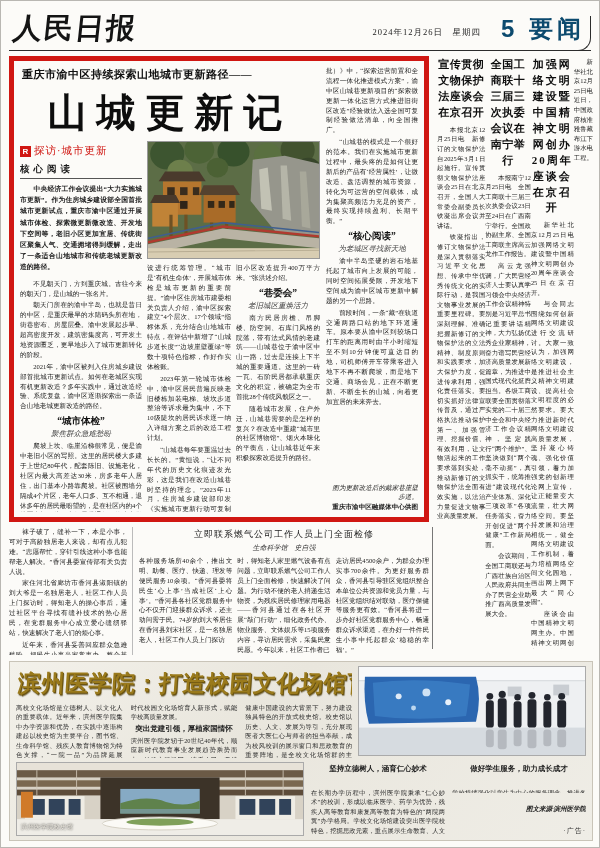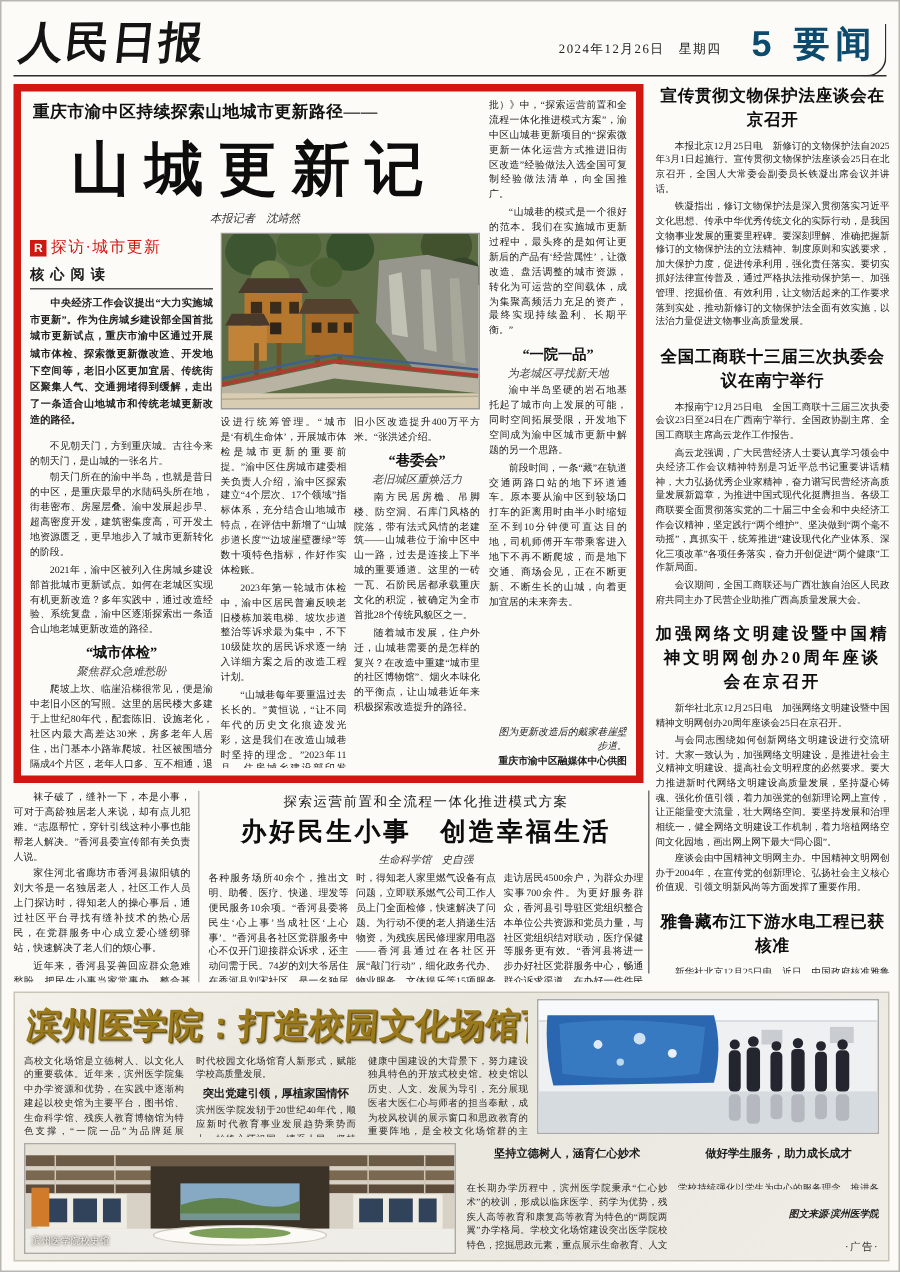--- a/index.html
+++ b/index.html
@@ -37,21 +37,21 @@
   .core-title{font-size:9.5px;font-weight:700;letter-spacing:4px;margin:2px 0 2px 0;}
   .core-rule{border-top:1px solid #555;margin:0 0 4px 0;}
   .core-text{font-size:6.8px;line-height:1.65;font-weight:600;color:#222;text-align:justify;text-indent:2em;margin:0 0 6px 0;}
   .subhead{text-align:center;margin:4px 0 2px 0;}
   .subhead .st1{font-size:9.5px;font-weight:800;color:#111;display:block;}
   .subhead .st2{font-size:7.5px;font-style:italic;color:#444;display:block;margin-top:1px;}
   .cap1{font-size:6.6px;font-style:italic;text-align:right;margin:2px 0 0 0;color:#222;}
   .cap2{font-size:6.6px;font-weight:700;text-align:right;margin:1px 0 0 0;color:#222;}
 
   
-  .sidebar{position:absolute;left:436px;top:56px;width:156px;height:592px;display:flex;flex-direction:column;overflow:hidden;}
+  .sidebar{position:absolute;left:436px;top:56px;width:156px;height:592px;display:flex;flex-direction:row;overflow:hidden;}
   .sb-art{margin-bottom:9px;}
   .sb-title{font-size:11px;font-weight:900;text-align:center;line-height:1.45;letter-spacing:0.5px;margin:0 0 4px 0;color:#0e0e0e;}
   .sb-title.two{letter-spacing:2px;}
   .sb-art p.t{font-size:6.4px;}
   .sb-spacer{flex:1;}
   .sb-divider{position:absolute;left:431px;top:526px;width:0;height:122px;border-left:1px solid #777;}
 
   
   .art2{position:absolute;left:8px;top:526px;width:420px;height:128px;display:flex;overflow:hidden;}
   .art2-left{width:124px;margin-right:6px;overflow:hidden;border-right:0.5px solid #bbb;padding-right:5px;}
@@ -89,21 +89,20 @@
   <div class="masthead">人民日报</div>
   <div class="hdr-date">2024年12月26日　星期四</div>
   <div class="hdr-page">5  要闻</div>
   <div class="hdr-rule"></div>
   <div class="hdr-corner"></div>
 
   <div class="mainbox">
     <div class="main-left">
       <div class="kicker">重庆市渝中区持续探索山地城市更新路径——</div>
       <div class="headline">山城更新记</div>
-      <div class="byline">本报记者　沈靖然</div>
       <div class="body-row">
         <div class="colA">
           <div class="series">
             <span class="series-icon">R</span>
             <span class="series-label">探访·城市更新</span>
           </div>
           <div class="core-title">核心阅读</div>
           <div class="core-rule"></div>
           <div class="core-text">中央经济工作会议提出“大力实施城市更新”。作为住房城乡建设部全国首批城市更新试点，重庆市渝中区通过开展城市体检、探索微更新微改造、开发地下空间等，老旧小区更加宜居、传统街区聚集人气、交通拥堵得到缓解，走出了一条适合山地城市和传统老城更新改造的路径。</div>
           <p class="t">不见朝天门，方到重庆城。古往今来的朝天门，是山城的一张名片。</p>
@@ -173,21 +172,21 @@
             </div>
           </div>
         </div>
       </div>
     </div>
     <div class="colD">
       <div class="colD-text">
         <p class="t t-noind">批）》中，“探索运营前置和全流程一体化推进模式方案”，渝中区山城巷更新项目的“探索微更新一体化运营方式推进旧街区改造”经验做法入选全国可复制经验做法清单，向全国推广。</p>
         <p class="t">“山城巷的模式是一个很好的范本。我们在实施城市更新过程中，最头疼的是如何让更新后的产品有‘经营属性’，让微改造、盘活调整的城市资源，转化为可运营的空间载体，成为集聚高频活力充足的资产，最终实现持续盈利、长期平衡。”</p>
         <div class="subhead">
-          <span class="st1">“一院一品”</span>
+          <span class="st1">“核心阅读”</span>
           <span class="st2">为老城区寻找新天地</span>
         </div>
         <p class="t">渝中半岛坚硬的岩石地基托起了城市向上发展的可能，同时空间拓展受限，开发地下空间成为渝中区城市更新中解题的另一个思路。</p>
         <p class="t">前段时间，一条“藏”在轨道交通两路口站的地下环道通车。原本要从渝中区到较场口打车的距离用时由半小时缩短至不到10分钟便可直达目的地，司机师傅开车带乘客进入地下不再不断爬坡，而是地下交通、商场会见，正在不断更新、不断生长的山城，向着更加宜居的未来奔去。</p>
       </div>
       <div class="cap1">图为更新改造后的戴家巷崖壁步道。</div>
       <div class="cap2">重庆市渝中区融媒体中心供图</div>
     </div>
   </div>
 
@@ -203,38 +202,36 @@
       <p class="t">高云龙强调，广大民营经济人士要认真学习领会中央经济工作会议精神特别是习近平总书记重要讲话精神，大力弘扬优秀企业家精神，奋力谱写民营经济高质量发展新篇章，为推进中国式现代化挺膺担当。各级工商联要全面贯彻落实党的二十届三中全会和中央经济工作会议精神，坚定践行“两个维护”、坚决做到“两个毫不动摇”，真抓实干，统筹推进“建设现代化产业体系、深化三项改革”各项任务落实，奋力开创促进“两个健康”工作新局面。</p>
       <p class="t">会议期间，全国工商联还与广西壮族自治区人民政府共同主办了民营企业助推广西高质量发展大会。</p>
     </div>
     <div class="sb-art">
       <div class="sb-title two">加强网络文明建设暨中国精神文明网创办20周年座谈会在京召开</div>
       <p class="t">新华社北京12月25日电　加强网络文明建设暨中国精神文明网创办20周年座谈会25日在京召开。</p>
       <p class="t">与会同志围绕如何创新网络文明建设进行交流研讨。大家一致认为，加强网络文明建设，是推进社会主义精神文明建设、提高社会文明程度的必然要求。要大力推进新时代网络文明建设高质量发展，坚持凝心铸魂、强化价值引领，着力加强党的创新理论网上宣传，让正能量变大流量，壮大网络空间。要坚持发展和治理相统一，健全网络文明建设工作机制，着力培植网络空间文化园地，画出网上网下最大“同心圆”。</p>
       <p class="t">座谈会由中国精神文明网主办。中国精神文明网创办于2004年，在宣传党的创新理论、弘扬社会主义核心价值观、引领文明新风尚等方面发挥了重要作用。</p>
     </div>
     <div class="sb-art">
-      <div class="sb-title">雅鲁藏布江下游水电工程已获核准</div>
       <p class="t">新华社北京12月25日电　近日，中国政府核准雅鲁藏布江下游水电工程。</p>
 
     </div>
     <div class="sb-spacer"></div>
 
   </div>
   <div class="sb-divider"></div>
 
   <div class="art2">
     <div class="art2-left">
       <p class="t">袜子破了，缝补一下，本是小事，可对于高龄独居老人来说，却有点儿犯难。“志愿帮忙，穿针引线这种小事也能帮老人解决。”香河县委宣传部有关负责人说。</p>
       <p class="t">家住河北省廊坊市香河县淑阳镇的刘大爷是一名独居老人，社区工作人员上门探访时，得知老人的操心事后，通过社区平台寻找有缝补技术的热心居民，在党群服务中心成立爱心缝纫驿站，快速解决了老人们的烦心事。</p>
       <p class="t">近年来，香河县妥善回应群众急难愁盼，把民生小事当家常事办，整合基层力量，高效解决群众的操心事、烦心事，助力基层社会治理。</p>
     </div>
     <div class="art2-main">
-      <div class="art2-kicker">探索运营前置和全流程一体化推进模式方案</div>
-      <div class="art2-head">办好民生小事　创造幸福生活</div>
+      <div class="art2-kicker">立即联系燃气公司工作人员上门全面检修</div>
       <div class="art2-byline">生命科学馆　史自强</div>
       <div class="art2-cols">
         <div class="art2-col">
             <p class="t t-noind">各种服务场所40余个，推出文明、助餐、医疗、快递、理发等便民服务10余项。“香河县委将民生‘心上事’当成社区‘上心事’。”香河县各社区党群服务中心不仅开门迎接群众诉求，还主动问需于民。74岁的刘大爷居住在香河县刘宋社区，是一名独居老人，社区工作人员上门探访</p>
           </div>
         <div class="art2-col">
             <p class="t t-noind">时，得知老人家里燃气设备有点问题，立即联系燃气公司工作人员上门全面检修，快速解决了问题。为行动不便的老人捎递生活物资，为残疾居民修理家用电器——香河县通过在各社区开展“敲门行动”，细化政务代办、物业服务、文体娱乐等15项服务内容，寻访居民需求，采集民意民愿。今年以来，社区工作者已</p>
           </div>
         <div class="art2-col">
             <p class="t t-noind">走访居民4500余户，为群众办理实事700余件。为更好服务群众，香河县引导驻区党组织整合本单位公共资源和党员力量，与社区党组织结对联动，医疗保健等服务更有效。“香河县将进一步办好社区党群服务中心，畅通群众诉求渠道，在办好一件件民生小事中托起群众‘稳稳的幸福’。”</p>

